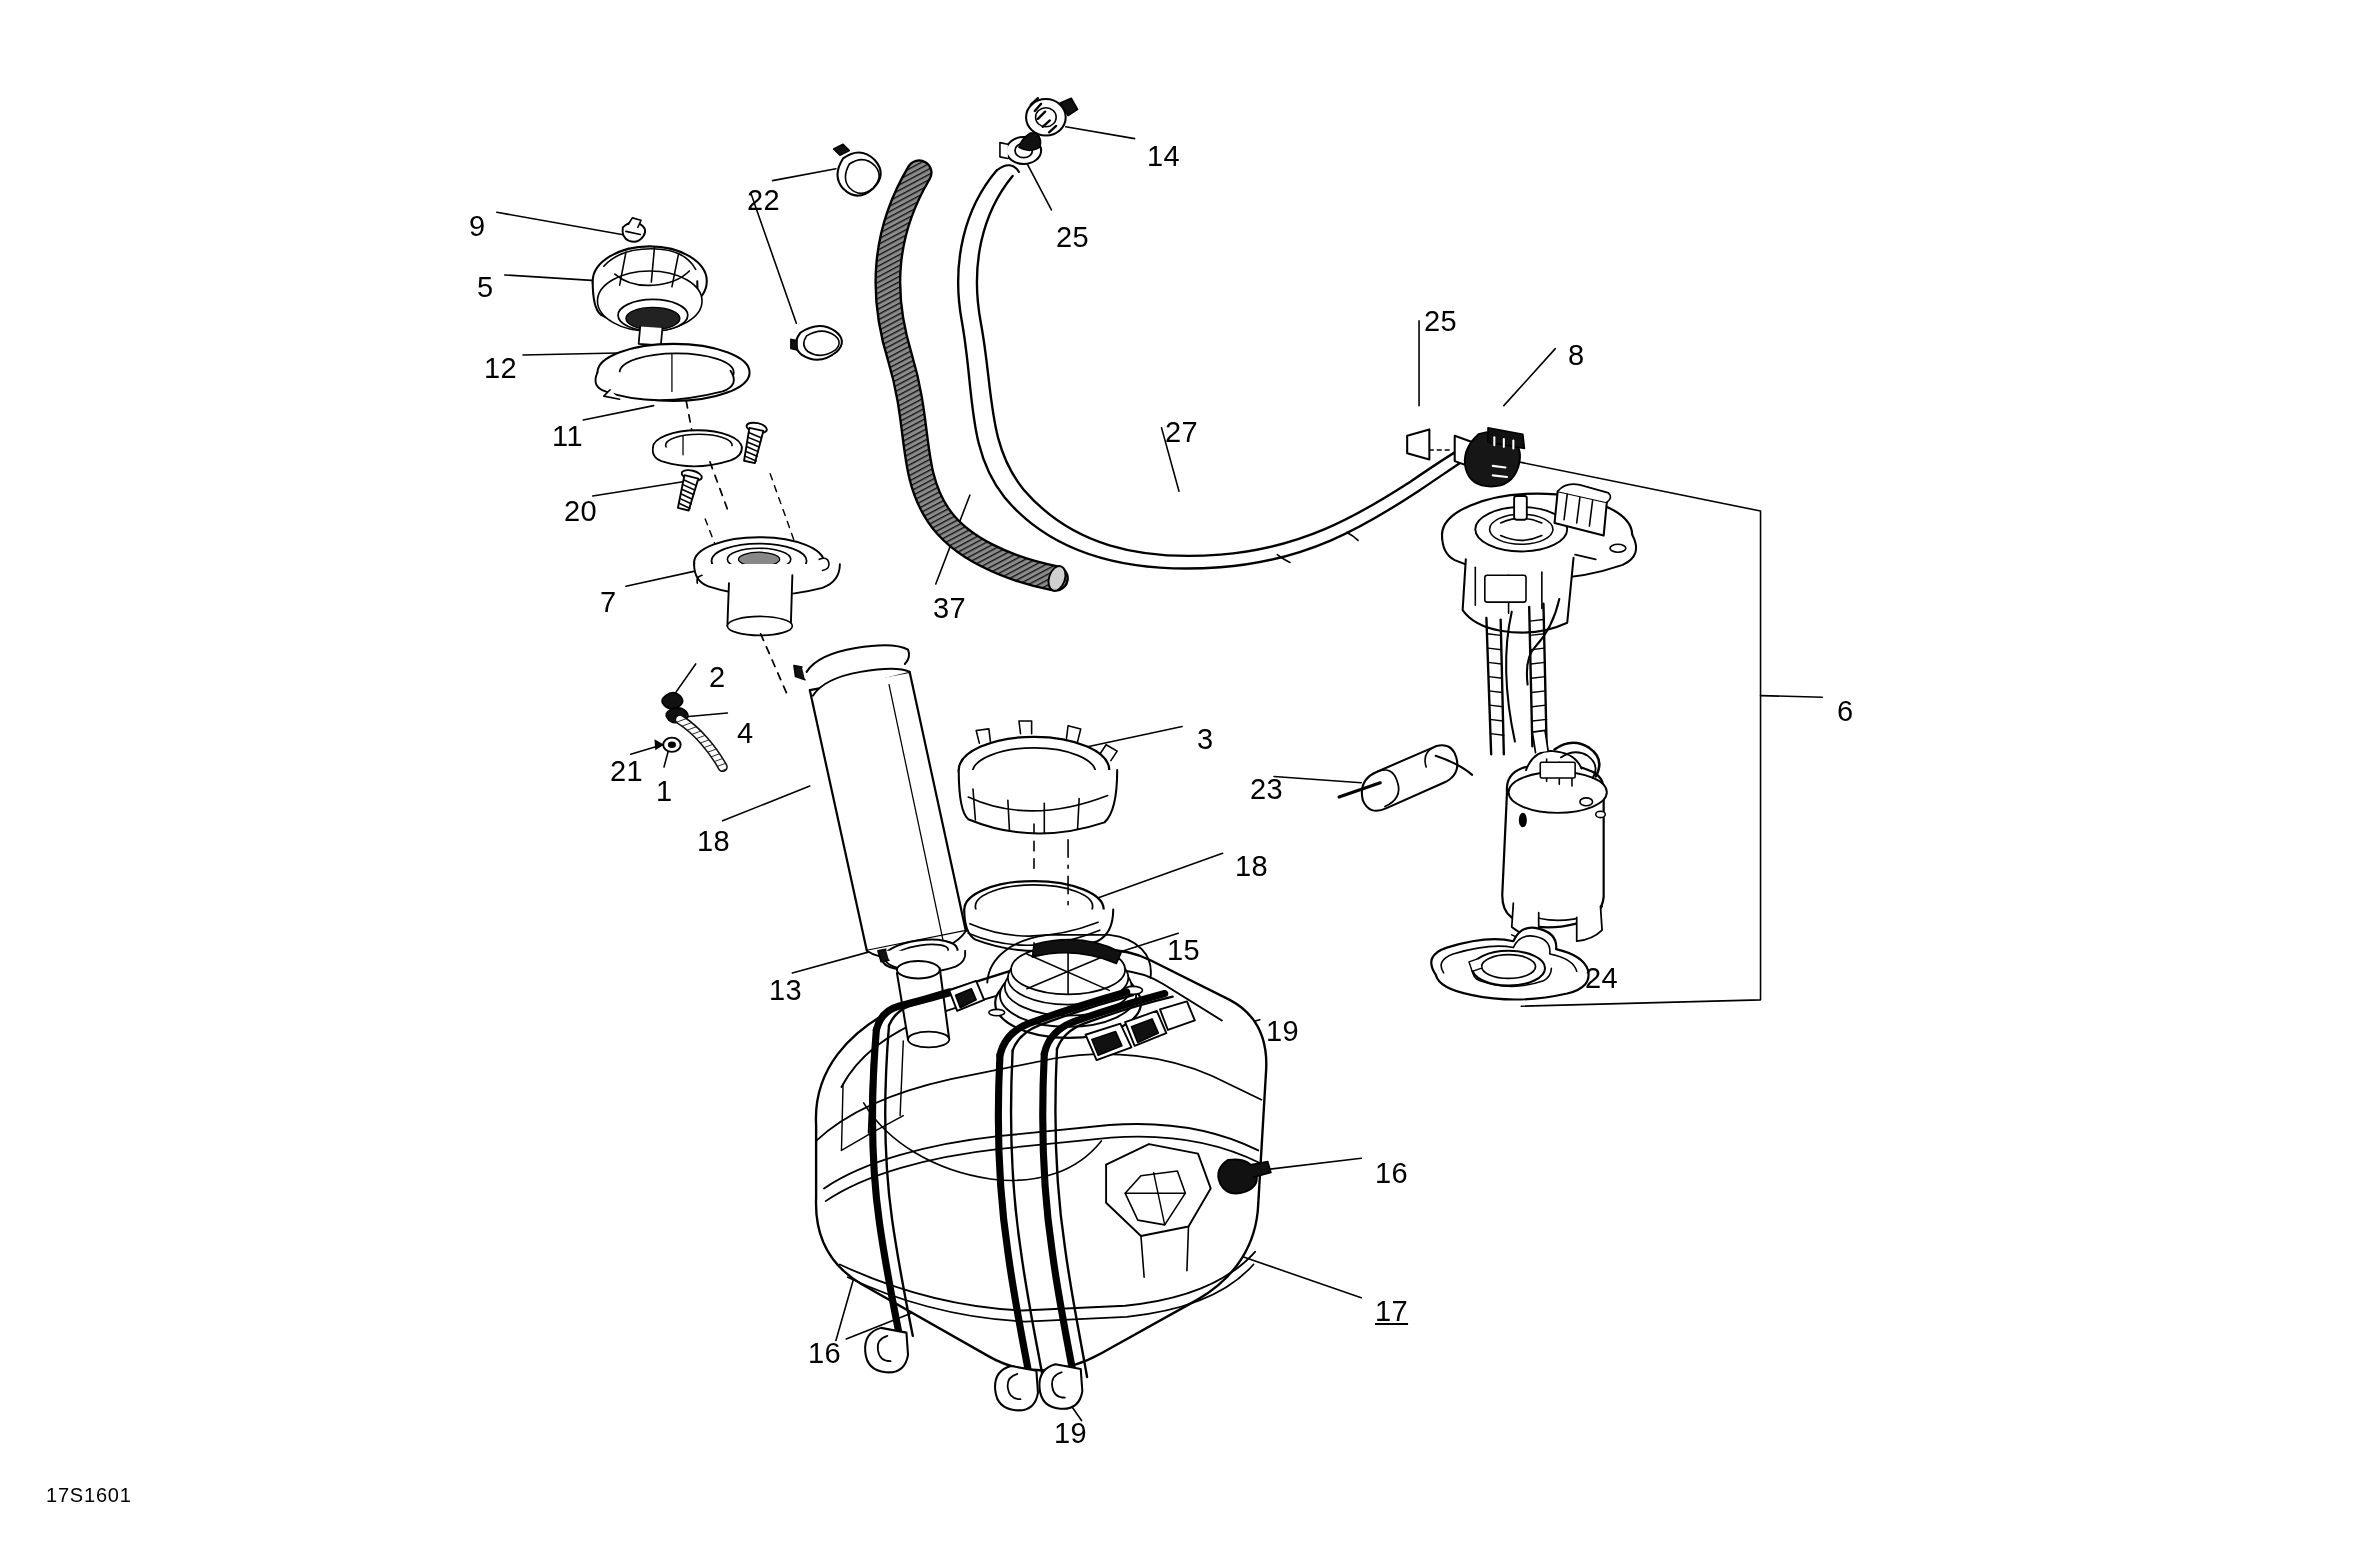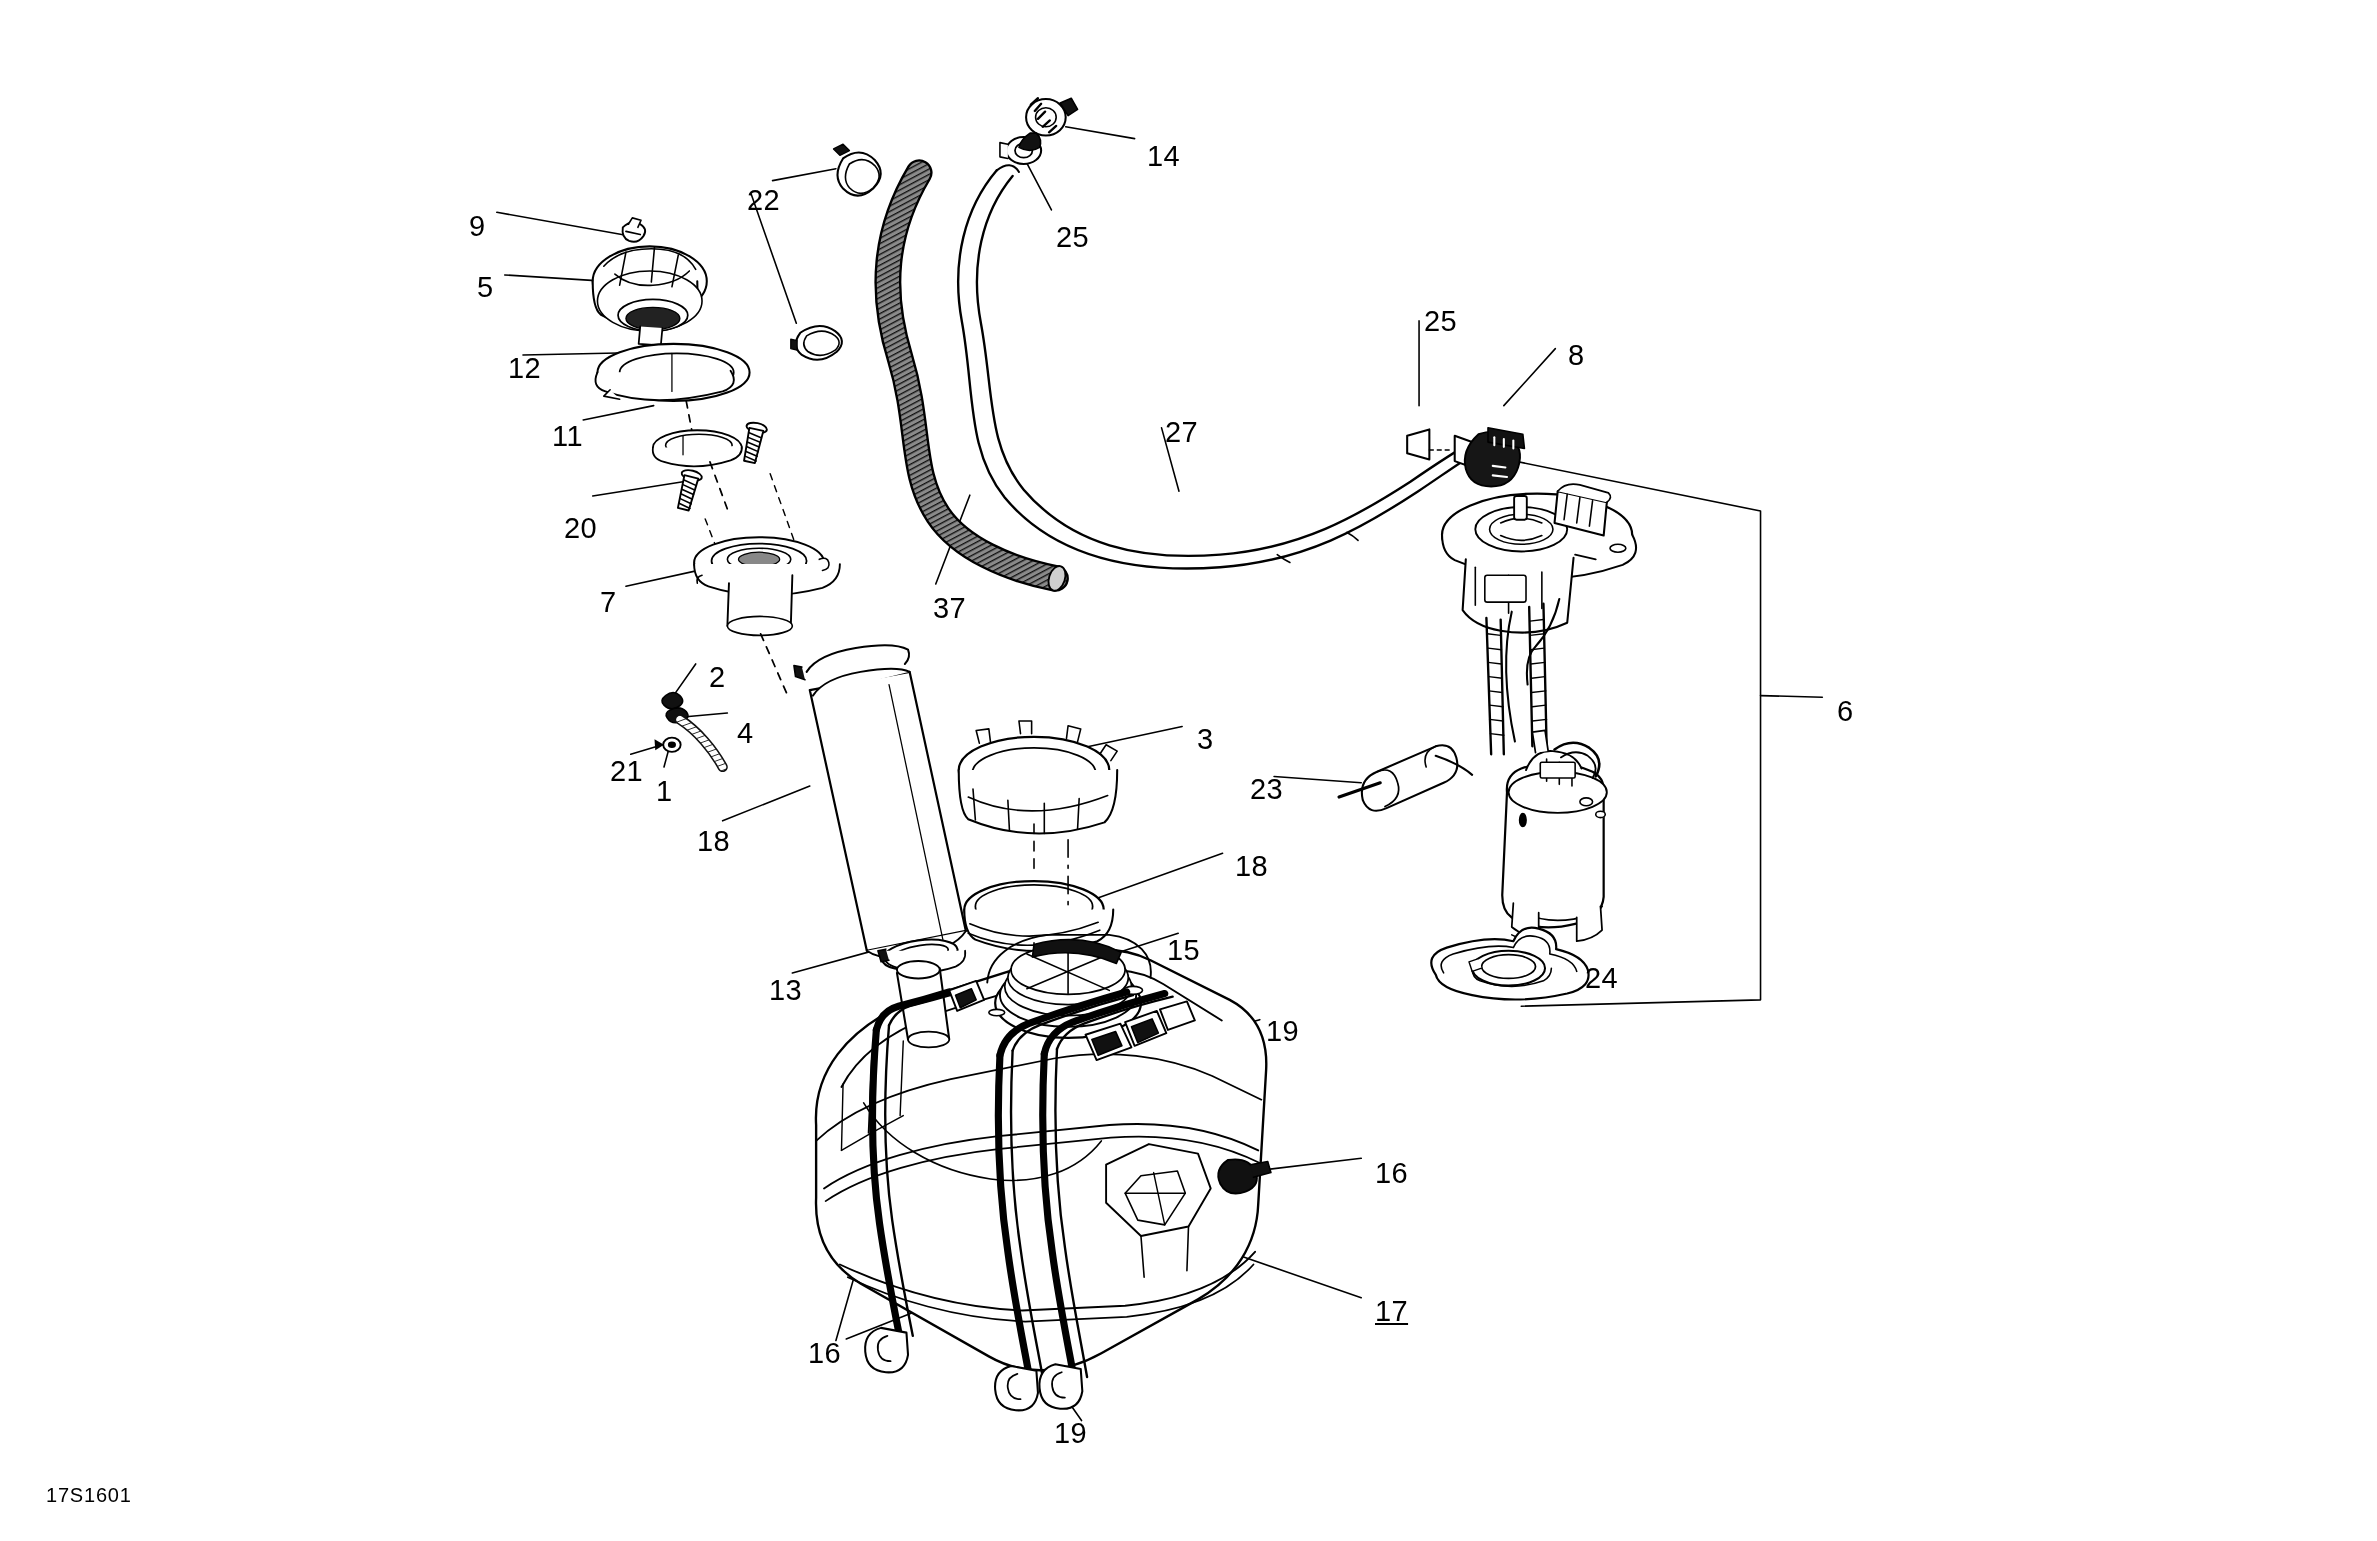--- a/index.html
+++ b/index.html
@@ -454,23 +454,23 @@
 
         <path d="M1550,1464 q26,-4 34,14 q8,18 -12,26 q-22,8 -32,-10 q-8,-18 10,-30 Z" fill="#111" stroke-width="2.4"></path>
         <path d="M1578,1470 l22,-4 l4,14 l-22,6" fill="#111" stroke-width="2"></path>
       </g>
 
     </g>
   </svg>
 
   <div class="callout" style="left:469px;  top:212px;">9</div>
   <div class="callout" style="left:477px;  top:273px;">5</div>
-  <div class="callout" style="left:508px;  top:354px;">12</div>
+  <div class="callout" style="left:484px;  top:354px;">12</div>
   <div class="callout" style="left:552px;  top:422px;">11</div>
-  <div class="callout" style="left:564px;  top:514px;">20</div>
+  <div class="callout" style="left:564px;  top:497px;">20</div>
   <div class="callout" style="left:600px;  top:588px;">7</div>
   <div class="callout" style="left:747px;  top:186px;">22</div>
   <div class="callout" style="left:1147px; top:142px;">14</div>
   <div class="callout" style="left:1056px; top:223px;">25</div>
   <div class="callout" style="left:1424px; top:307px;">25</div>
   <div class="callout" style="left:1568px; top:341px;">8</div>
   <div class="callout" style="left:1165px; top:418px;">27</div>
   <div class="callout" style="left:933px; top:594px;">37</div>
   <div class="callout" style="left:709px;  top:663px;">2</div>
   <div class="callout" style="left:737px;  top:719px;">4</div>

